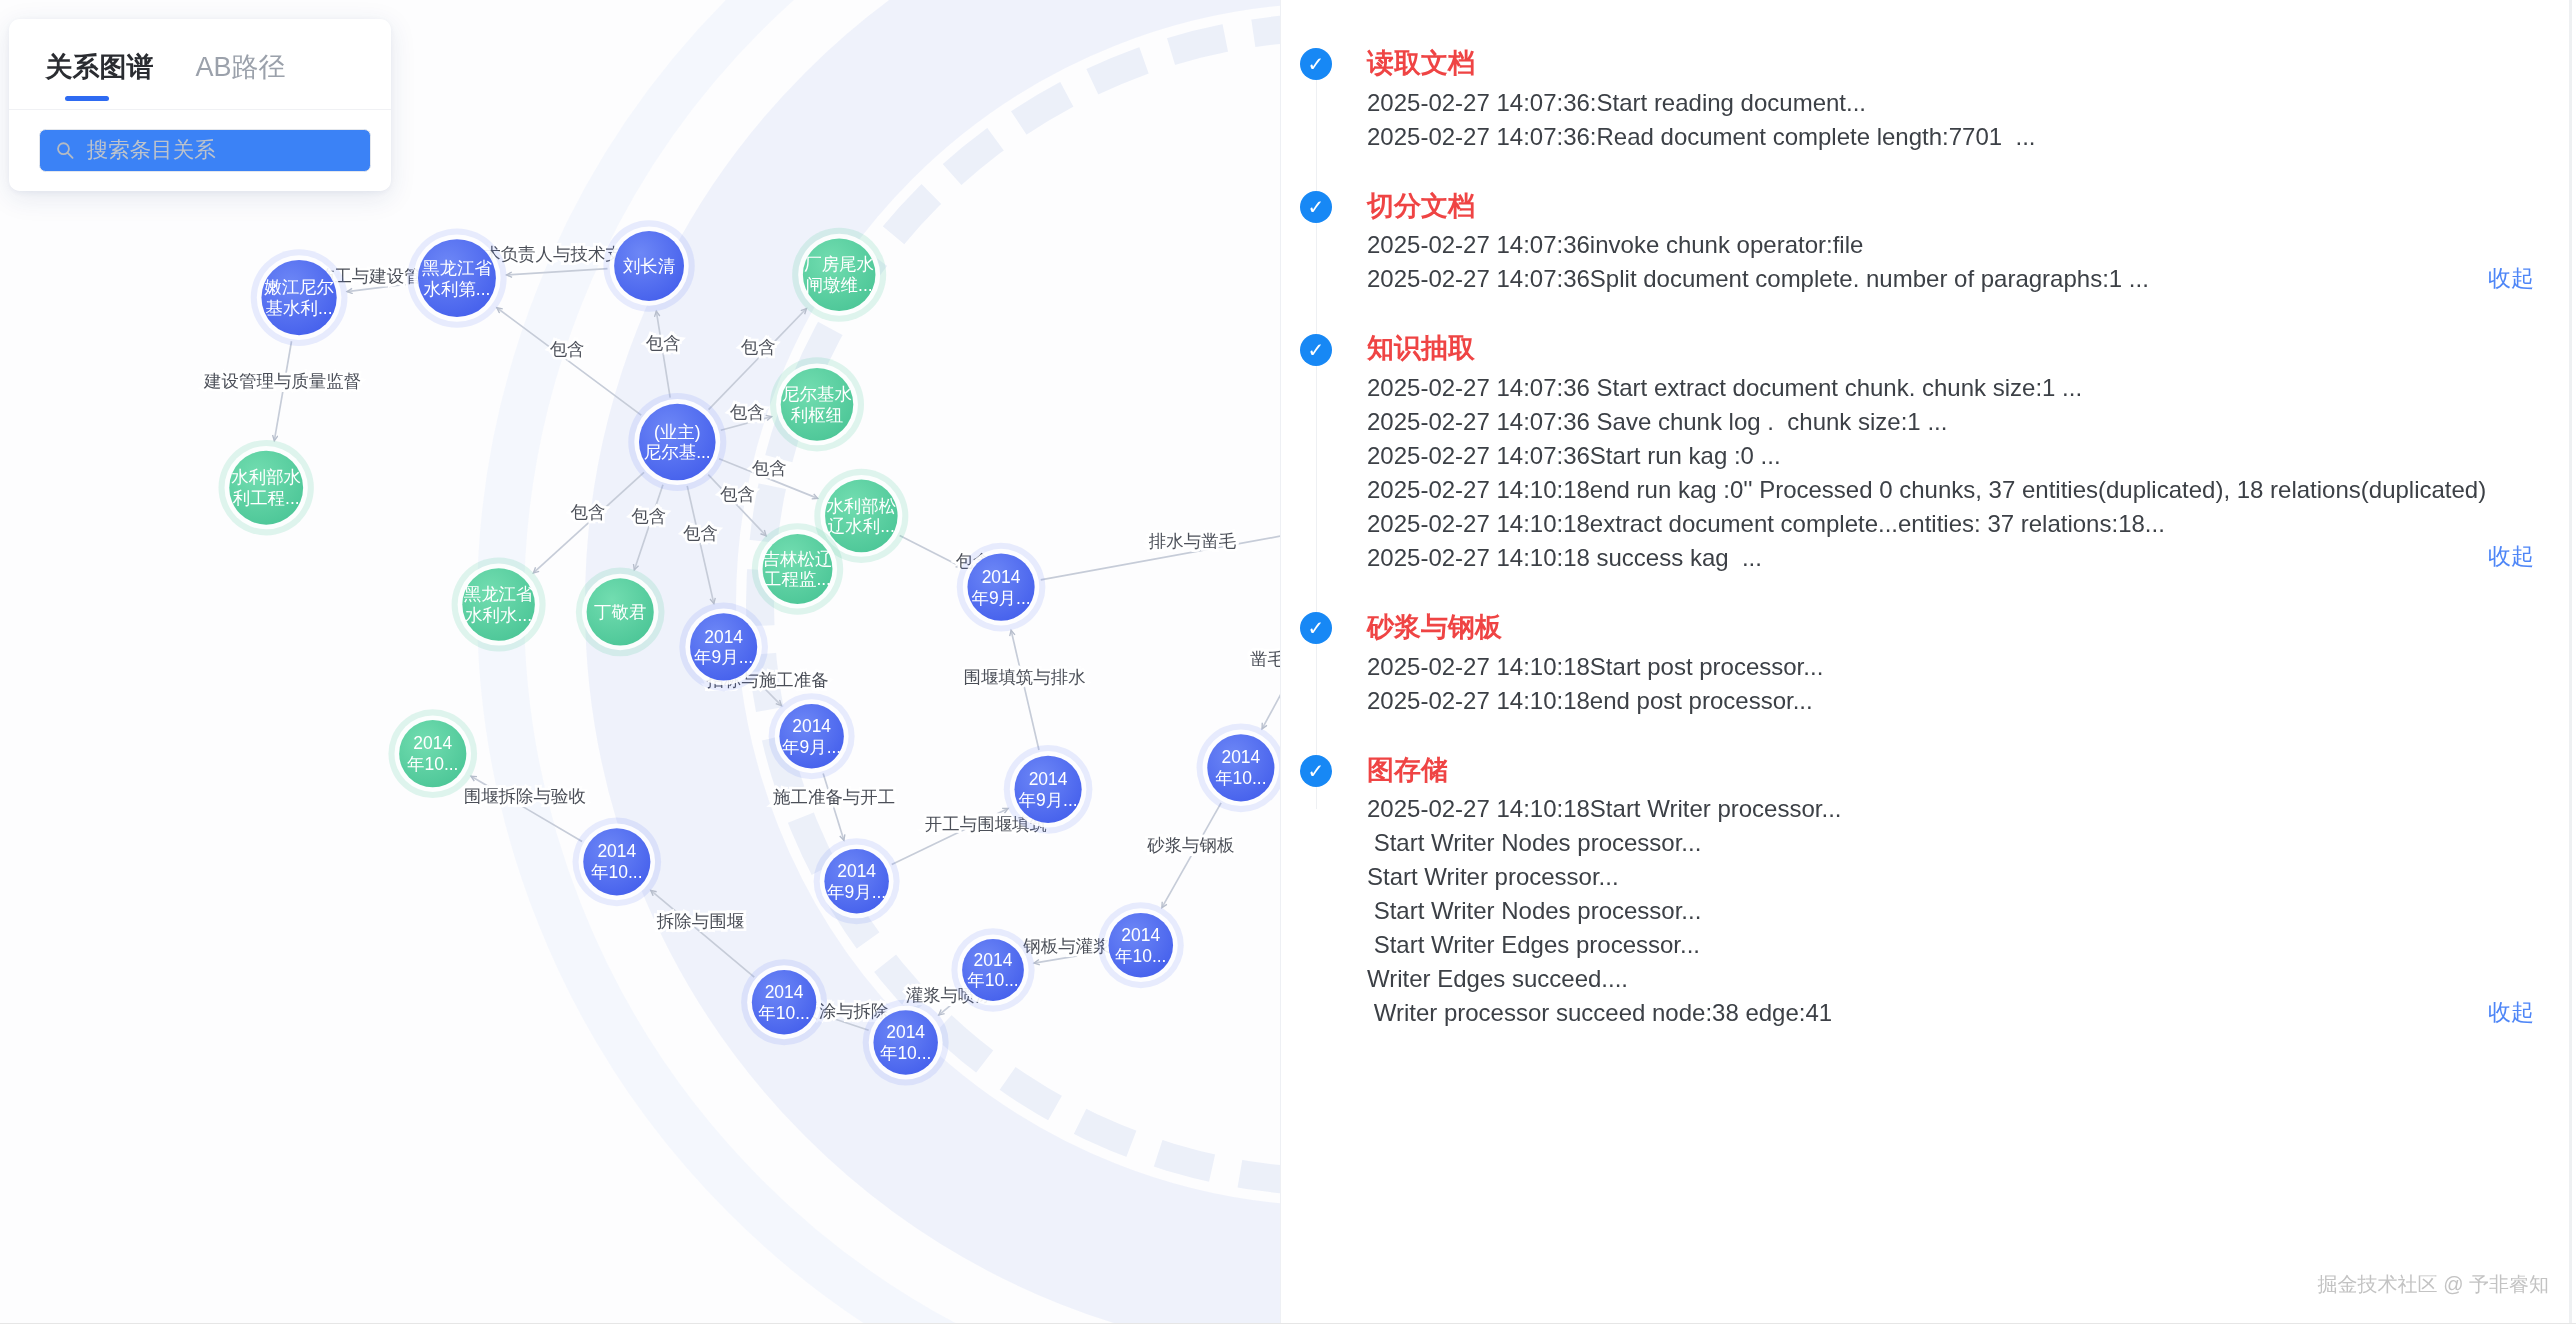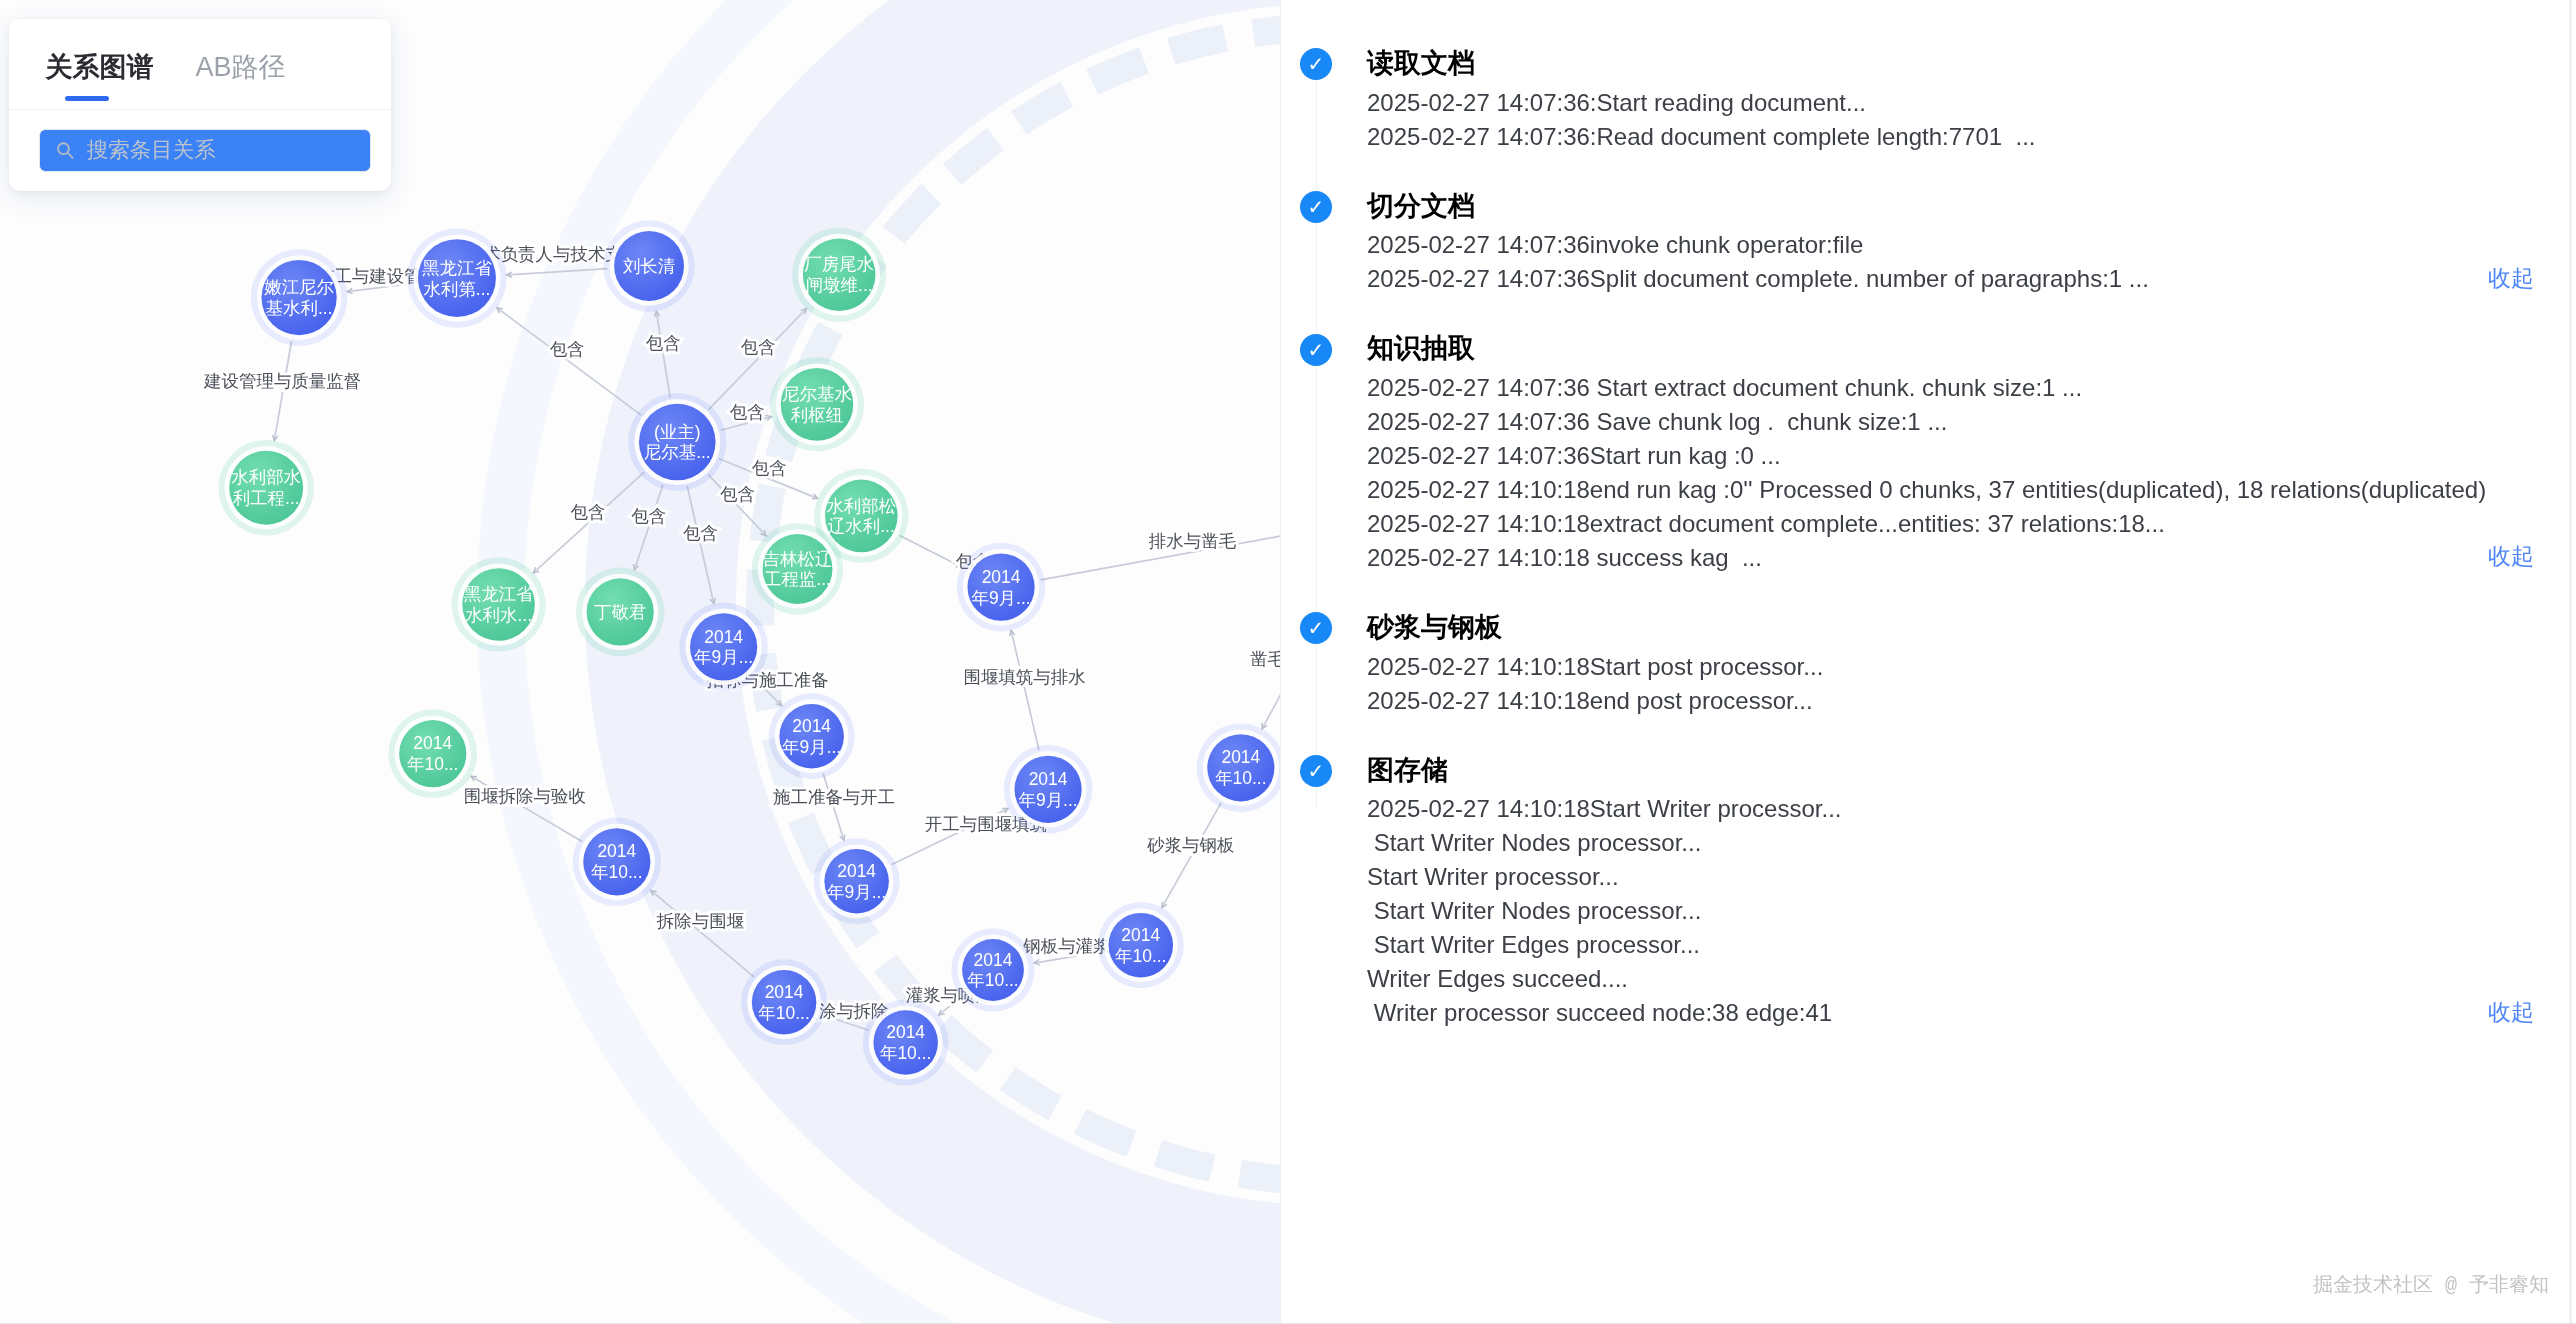--- a/index.html
+++ b/index.html
@@ -36,26 +36,26 @@
   .right-pane { position:relative; width:1296px; height:100%; background:#fff; border-left:0.7px solid #eef0f4;
                 padding:43px 42px 0 19px; }
   .steps { position:relative; }
   .steps-tail { position:absolute; left:15.5px; top:27px; width:1.3px; height:739px; background:#eef0f3; }
   .step { position:relative; display:flex; margin-bottom:32px; }
   .step-icon-col { width:67px; flex:0 0 67px; }
   .check-circle { position:relative; width:32px; height:32px; border-radius:50%; background:#1788f5; margin-top:5.4px;
                   display:flex; align-items:center; justify-content:center; }
   .check-circle span { color:#fff; font-size:20px; font-weight:bold; line-height:1; }
   .step-body { flex:1; position:relative; }
-  .step-title { font-size:27px; font-weight:600; color:#000000; line-height:40px; margin-bottom:2.7px; }
+  .step-title { font-size:27px; font-weight:600; color:#ef4444; line-height:40px; margin-bottom:2.7px; }
   .log-line { font-size:24px; color:#3c4046; line-height:34px; white-space:pre-wrap; }
   .collapse-link { position:absolute; right:0; bottom:2.7px; color:#4e86f7; font-size:23px; cursor:pointer; }
 
   .watermark { position:absolute; right:27px; bottom:25.5px; font-size:20px; color:#c3c3c3;
-               text-shadow:0.7px 0.7px 0 rgba(255,255,255,.95), -0.7px -0.7px 0 rgba(255,255,255,.6);font-family:Liberation Mono, monospace; }
+               text-shadow:0.7px 0.7px 0 rgba(255,255,255,.95), -0.7px -0.7px 0 rgba(255,255,255,.6); }
   .scrollbar-track { position:absolute; right:4px; top:0; width:2.7px; height:100%; background:#eef0f2; }
 </style>
 </head>
 <body>
 
 <div class="app">
 
   <div class="left-pane">
     <div class="ring ring-outer2"></div>
     <div class="ring ring-outer"></div>

